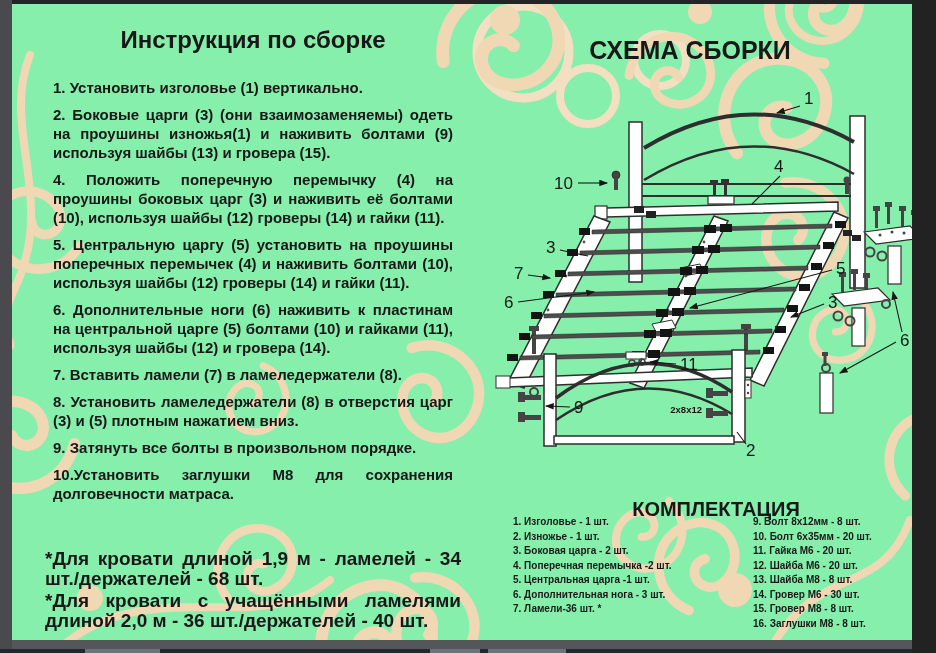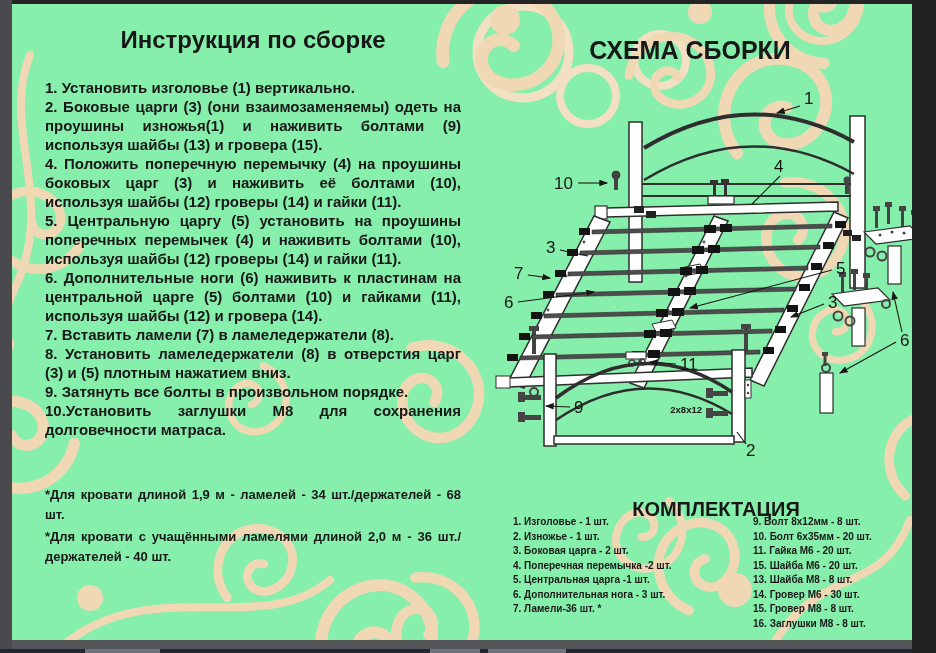--- a/index.html
+++ b/index.html
@@ -1,23 +1,23 @@
 <!DOCTYPE html>
 <html><head>
 <meta charset="utf-8">
 <style>
   html,body{margin:0;padding:0;background:#222;}
   .screen{position:relative;width:912px;height:653px;background:#86efac;overflow:hidden;
           font-family:"Liberation Sans",sans-serif;color:#181818;}
   .ornaments{position:absolute;left:0;top:0;width:936px;height:653px;}
   .left-col{position:absolute;left:45px;top:26px;width:416px;}
   .inst-title{margin:0 0 24px 0;text-align:center;font-size:24px;font-weight:bold;letter-spacing:0;}
-  .steps p{margin:0;font-size:15px;line-height:19px;font-weight:bold;text-align:justify;}
+  .steps p{margin:8px;font-size:15px;line-height:19px;font-weight:bold;text-align:justify;}
   .notes{margin-top:46px;}
-  .notes p{margin:0 0 2px 0;font-size:13px;line-height:20px;font-weight:bold;text-align:justify;}
+  .notes p{margin:0 0 2px 0;font-size:19px;line-height:20px;font-weight:bold;text-align:justify;}
   .schema-title{position:absolute;left:472px;top:36px;width:436px;margin:0;text-align:center;
                 font-size:25px;font-weight:bold;}
   .diagram{position:absolute;left:488px;top:80px;width:442px;height:395px;}
   .parts-title{position:absolute;left:480px;top:482px;width:440px;margin:16px;text-align:center;
                font-size:20px;font-weight:bold;}
   .parts{position:absolute;left:513px;top:515px;width:400px;display:flex;}
   .pcol{display:flex;flex-direction:column;}
   .pcol.c1{width:240px;}
   .pcol.c2{width:160px;}
   .pcol div{font-size:10px;line-height:14.5px;font-weight:bold;white-space:nowrap;}
@@ -287,21 +287,21 @@
       <div>3. Боковая царга - 2 шт.</div>
       <div>4. Поперечная перемычка -2 шт.</div>
       <div>5. Центральная царга -1 шт.</div>
       <div>6. Дополнительная нога - 3 шт.</div>
       <div>7. Ламели-36 шт. *</div>
     </div>
     <div class="pcol c2">
       <div>9. Болт 8x12мм - 8 шт.</div>
       <div>10. Болт 6x35мм - 20 шт.</div>
       <div>11. Гайка М6 - 20 шт.</div>
-      <div>15. Шайба М6 - 20 шт.</div>
+      <div>12. Шайба М6 - 20 шт.</div>
       <div>13. Шайба М8 - 8 шт.</div>
       <div>14. Гровер М6 - 30 шт.</div>
       <div>15. Гровер М8 - 8 шт.</div>
       <div>16. Заглушки М8 - 8 шт.</div>
     </div>
   </div>
 
   <div class="bar bottom"></div>
   <div class="bar top"></div>
   <div class="bar left"></div>

